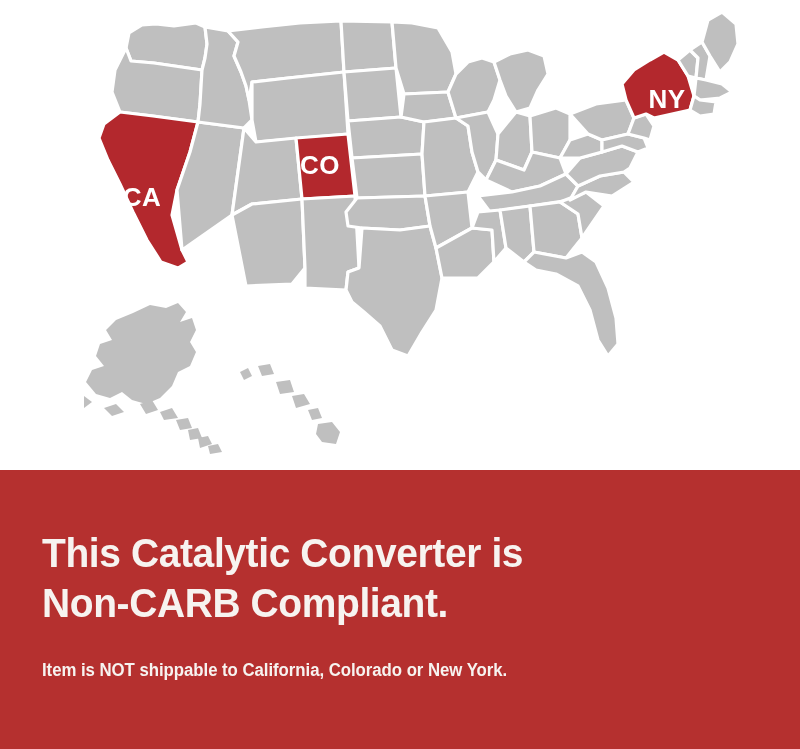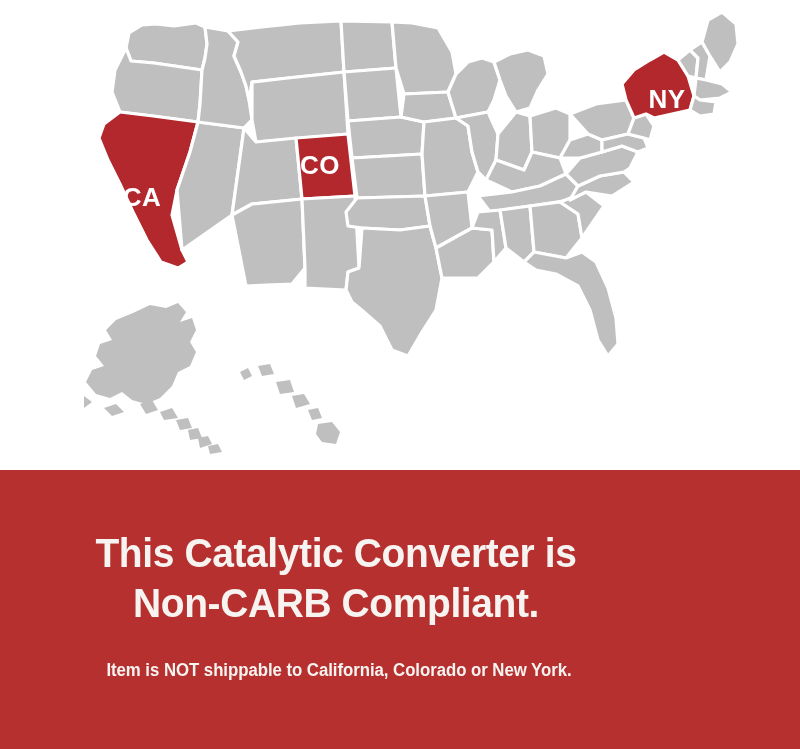--- a/index.html
+++ b/index.html
@@ -60,24 +60,23 @@
     position: absolute;
     left: 0;
     top: 470px;
     width: 800px;
     height: 279px;
     background: #b5302f;
     box-sizing: border-box;
   }
   #banner-text-block {
     position: absolute;
-    left: 51px;
+    left: 42px;
     top: 58px;
     width: 600px;
-    text-align: center;
   }
   .headline-line {
     color: #f7f3f0;
     font-family: "Liberation Sans Narrow", "Liberation Sans", sans-serif;
     font-weight: bold;
     font-size: 41px;
     line-height: 50px;
     letter-spacing: -0.4px;
     white-space: nowrap;
     transform: scaleX(0.95);

